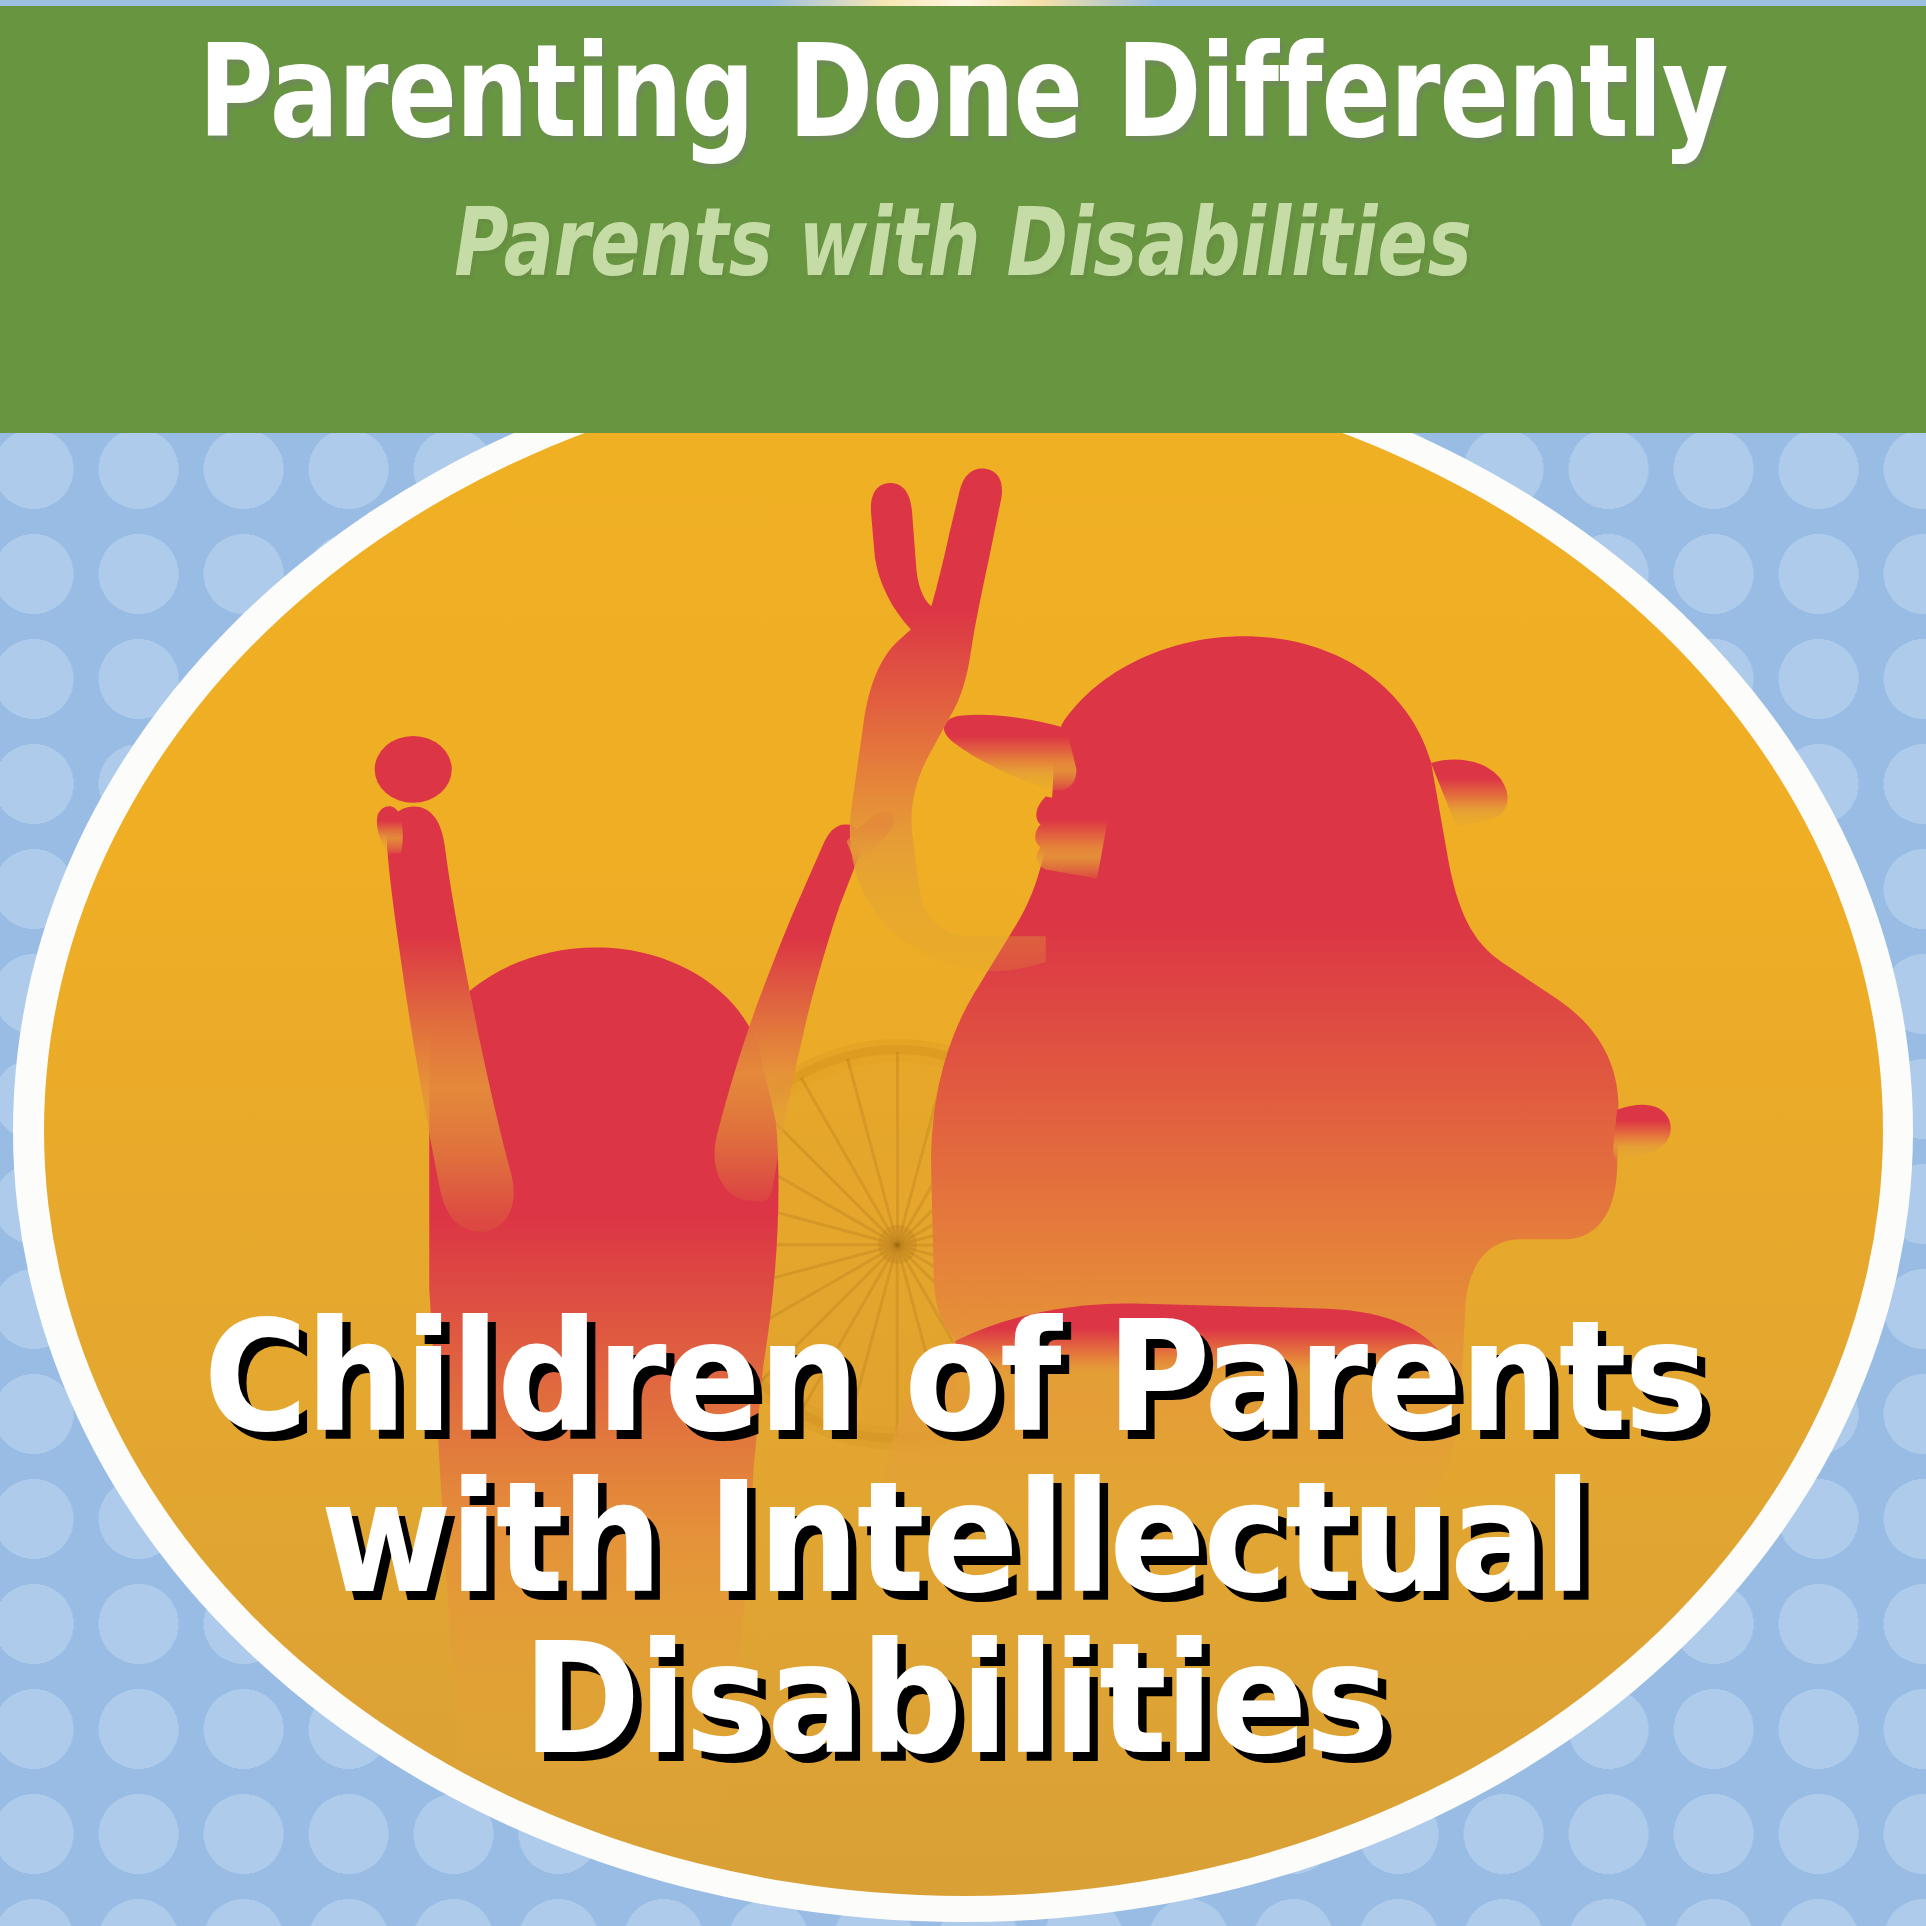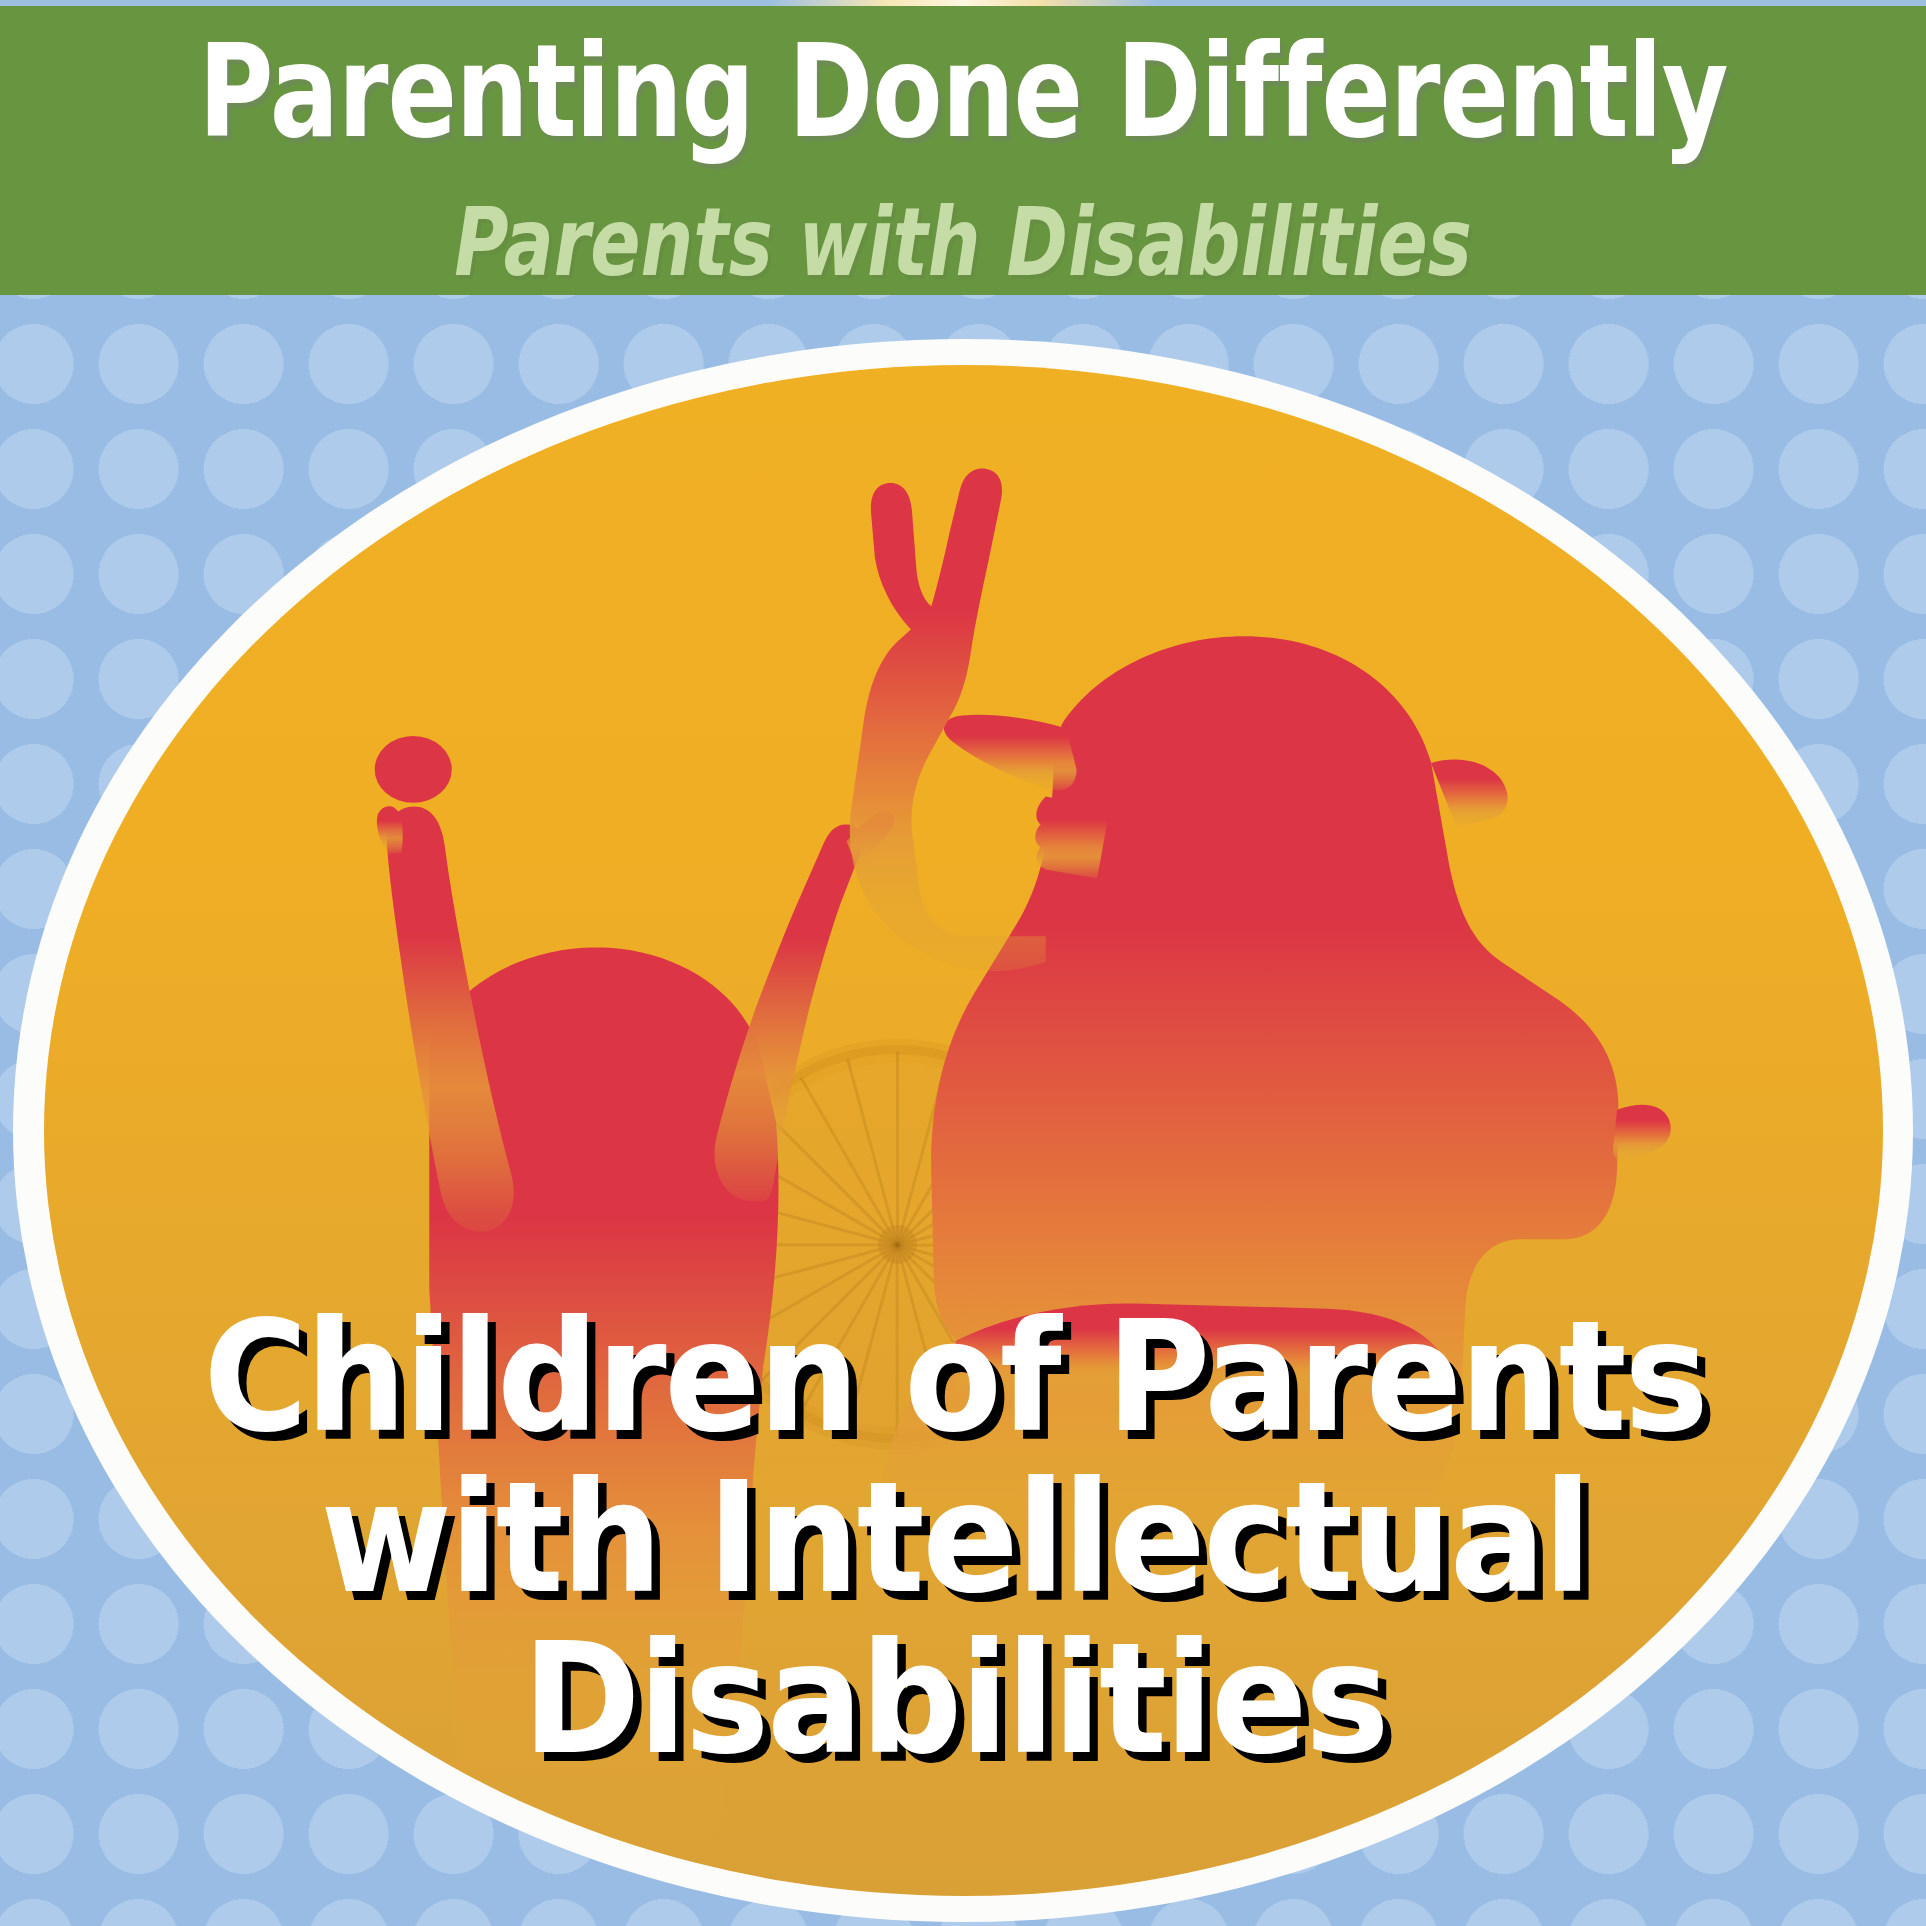--- a/index.html
+++ b/index.html
@@ -111,21 +111,21 @@
     width: 1839px;
     height: 1531px;
   }
 
   
   .header-band {
     position: absolute;
     left: 0;
     top: 0;
     width: 1926px;
-    height: 295px;
+    height: 433px;
     background: #679540;
   }
   .header-sheen {
     position: absolute;
     left: 0; top: 0;
     width: 1926px; height: 6.4px;
     background: linear-gradient(90deg, #9ec0e0 0%, #9ec0e0 40%, #f7e7b4 46%, #fdf6e0 50%, #f4e0a8 54%, #9ec0e0 60%, #9ec0e0 100%);
   }
   .title {
     position: absolute;

